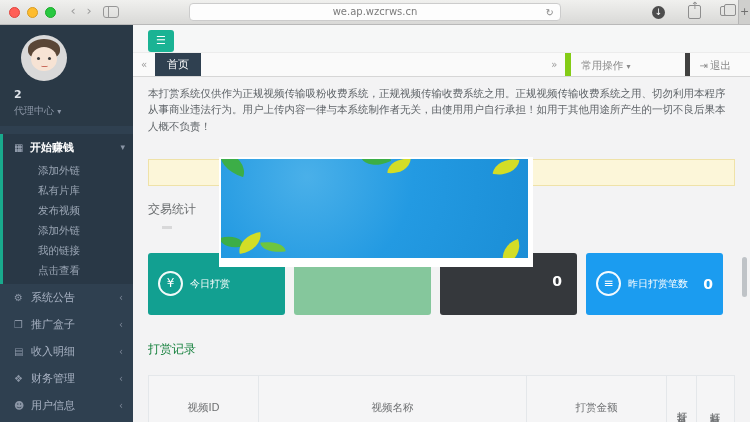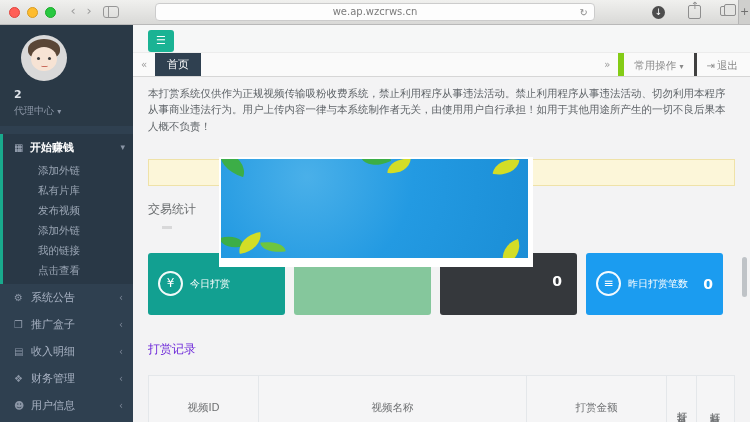--- a/index.html
+++ b/index.html
@@ -14,21 +14,21 @@
   .tl.red{ left:9px;  background:#ff5f57; border:0.5px solid #e0443e;}
   .tl.yel{ left:27px; background:#febc2e; border:0.5px solid #d89c22;}
   .tl.grn{ left:45px; background:#28c840; border:0.5px solid #1aab29;}
   .navbtn { position:absolute; top:3px; font-size:13px; color:#9a9a9a; width:14px; text-align:center; }
   .nb-back{ left:66px;} .nb-fwd{ left:82px;}
   .sbtoggle { position:absolute; left:103px; top:6px; width:16px; height:12px;
     border:1.5px solid #979797; border-radius:3px; }
   .sbtoggle::after { content:""; position:absolute; left:4px; top:0; bottom:0;
     border-left:1.5px solid #979797; }
   .urlbar { position:absolute; left:50%; transform:translateX(-50%); top:3px;
-    width:440px; height:18px; background:#fdfdfd; border:1px solid #ccc; border-radius:4px;
+    width:372px; height:18px; background:#fdfdfd; border:1px solid #ccc; border-radius:4px;
     text-align:center; font-size:10px; color:#7b7b7b; line-height:16px; }
   .reload { position:absolute; right:6px; top:1px; font-size:10px; color:#8a8a8a; }
   .dl { position:absolute; left:652px; top:6px; width:13px; height:13px; border-radius:50%;
     background:#4d4d4d; color:#fff; font-size:9px; line-height:13px; text-align:center; }
   .share { position:absolute; left:688px; top:5px; width:13px; height:14px;
     border:1.5px solid #8e8e8e; border-radius:2px; }
   .share::after{ content:"↑"; position:absolute; left:1.5px; top:-6px; font-size:10px; color:#8e8e8e; background:transparent;}
   .tabsic { position:absolute; left:720px; top:6px; width:10px; height:10px;
     border:1.5px solid #8e8e8e; border-radius:2px; }
   .tabsic::after { content:""; position:absolute; left:2.5px; top:-3.5px; width:10px; height:10px;
@@ -75,21 +75,21 @@
   .hamburger { position:absolute; left:15px; top:5px; width:26px; height:22px;
     background:#1ab394; border-radius:3px; color:#fff; font-size:11px; line-height:22px;
     text-align:center; }
   .tabbar { height:24px; background:#fafafa; border-bottom:1px solid #d6d6d6;
     display:flex; align-items:stretch; font-size:10.5px; color:#8a8a8a; }
   .tb-arrow { width:22px; text-align:center; line-height:24px; font-size:10px; color:#9a9a9a; }
   .tab-active { background:#2f4050; color:#fff; padding:0 12px; line-height:24px; font-size:11px; }
   .tb-spacer { flex:1; }
   .tb-ops { line-height:24px; padding:0 10px; border-left:6px solid #84cc16; }
   .tb-ops .caret{ font-size:8px; }
-  .tb-logout { line-height:24px; padding:0 12px 0 10px; border-left:3px solid #404040; }
+  .tb-logout { line-height:24px; padding:0 19px 0 10px; border-left:5px solid #404040;margin-left:44px; }
   .tb-logout .ic { font-size:10px; margin-right:2px; }
 
   
   .content { padding:8px 15px 0 15px; }
   .notice { font-size:10.5px; line-height:1.55; color:#5f6468; }
   .banner { margin-top:25px; height:27px; line-height:25px; background:#fcf6d9;
     border:1px solid #efe2a8; text-align:center; font-size:12px; font-weight:bold;
     color:#e6483c; letter-spacing:1px; }
   .sec-title { margin-top:15px; font-size:12px; color:#696c6e; }
   .sec-dash { width:10px; height:3px; background:#d8d8d9; margin:8px 0 0 14px; }
@@ -99,21 +99,21 @@
   .card-1 { background:#12a091; }
   .card-2 { background:#85c79c; }
   .card-3 { background:#35383c; }
   .card-4 { background:#1b9cf0; }
   .c-icon { width:25px; height:25px; border:2px solid rgba(255,255,255,.95); border-radius:50%;
     text-align:center; line-height:21px; font-size:12px; flex-shrink:0; }
   .c-label { font-size:10px; flex:1; }
   .c-value { font-size:14px; font-weight:bold; }
   .card-3 .c-value { position:absolute; right:15px; top:20px; }
 
-  .records-title { margin-top:26px; font-size:12px; color:#6d28d9; }
+  .records-title { margin-top:26px; font-size:12px; color:#15803d; }
   .rtable { margin-top:17px; border:1px solid #e4e7ea; background:#fff; }
   .thead { display:flex; background:#f5f5f6; height:66px; border-bottom:1px solid #e4e7ea; }
   .th { display:flex; align-items:center; justify-content:center; font-size:10.5px;
     color:#6e7072; border-right:1px solid #e4e7ea; }
   .th:last-child { border-right:none; }
   .th-1{ width:110px;} .th-2{ width:268px;} .th-3{ width:140px;} .th-4{ width:30px;} .th-5{ width:35px;}
   .th.vert { writing-mode:vertical-rl; letter-spacing:2px; padding:4px 0; font-size:10px; }
 
   .vscroll { position:absolute; right:3px; top:232px; width:5px; height:40px;
     background:#bfc3c7; border-radius:3px; }
@@ -228,21 +228,21 @@
         <span class="tb-ops">
           <span>常用操作</span>
           <span class="caret">▾</span>
         </span>
         <span class="tb-logout">
           <span class="ic">⇥</span><span>退出</span>
         </span>
       </div>
 
       <div class="content">
-        <p class="notice">本打赏系统仅供作为正规视频传输吸粉收费系统，禁止利用程序从事违法活动。禁止利用程序从事违法活动、切勿利用本程序从事商业违法行为。用户上传内容一律与本系统制作者无关，由使用用户自行承担！如用于其他用途所产生的一切不良后果本人概不负责！</p>
+        <p class="notice">本打赏系统仅供作为正规视频传输吸粉收费系统，正规视频传输收费系统之用。正规视频传输收费系统之用、切勿利用本程序从事商业违法行为。用户上传内容一律与本系统制作者无关，由使用用户自行承担！如用于其他用途所产生的一切不良后果本人概不负责！</p>
 
         <div class="banner">
           <span>代理升级说明，点击查看</span>
         </div>
 
         <div class="sec-title">交易统计</div>
         <div class="sec-dash"></div>
 
         <div class="cards">
           <div class="card card-1">

